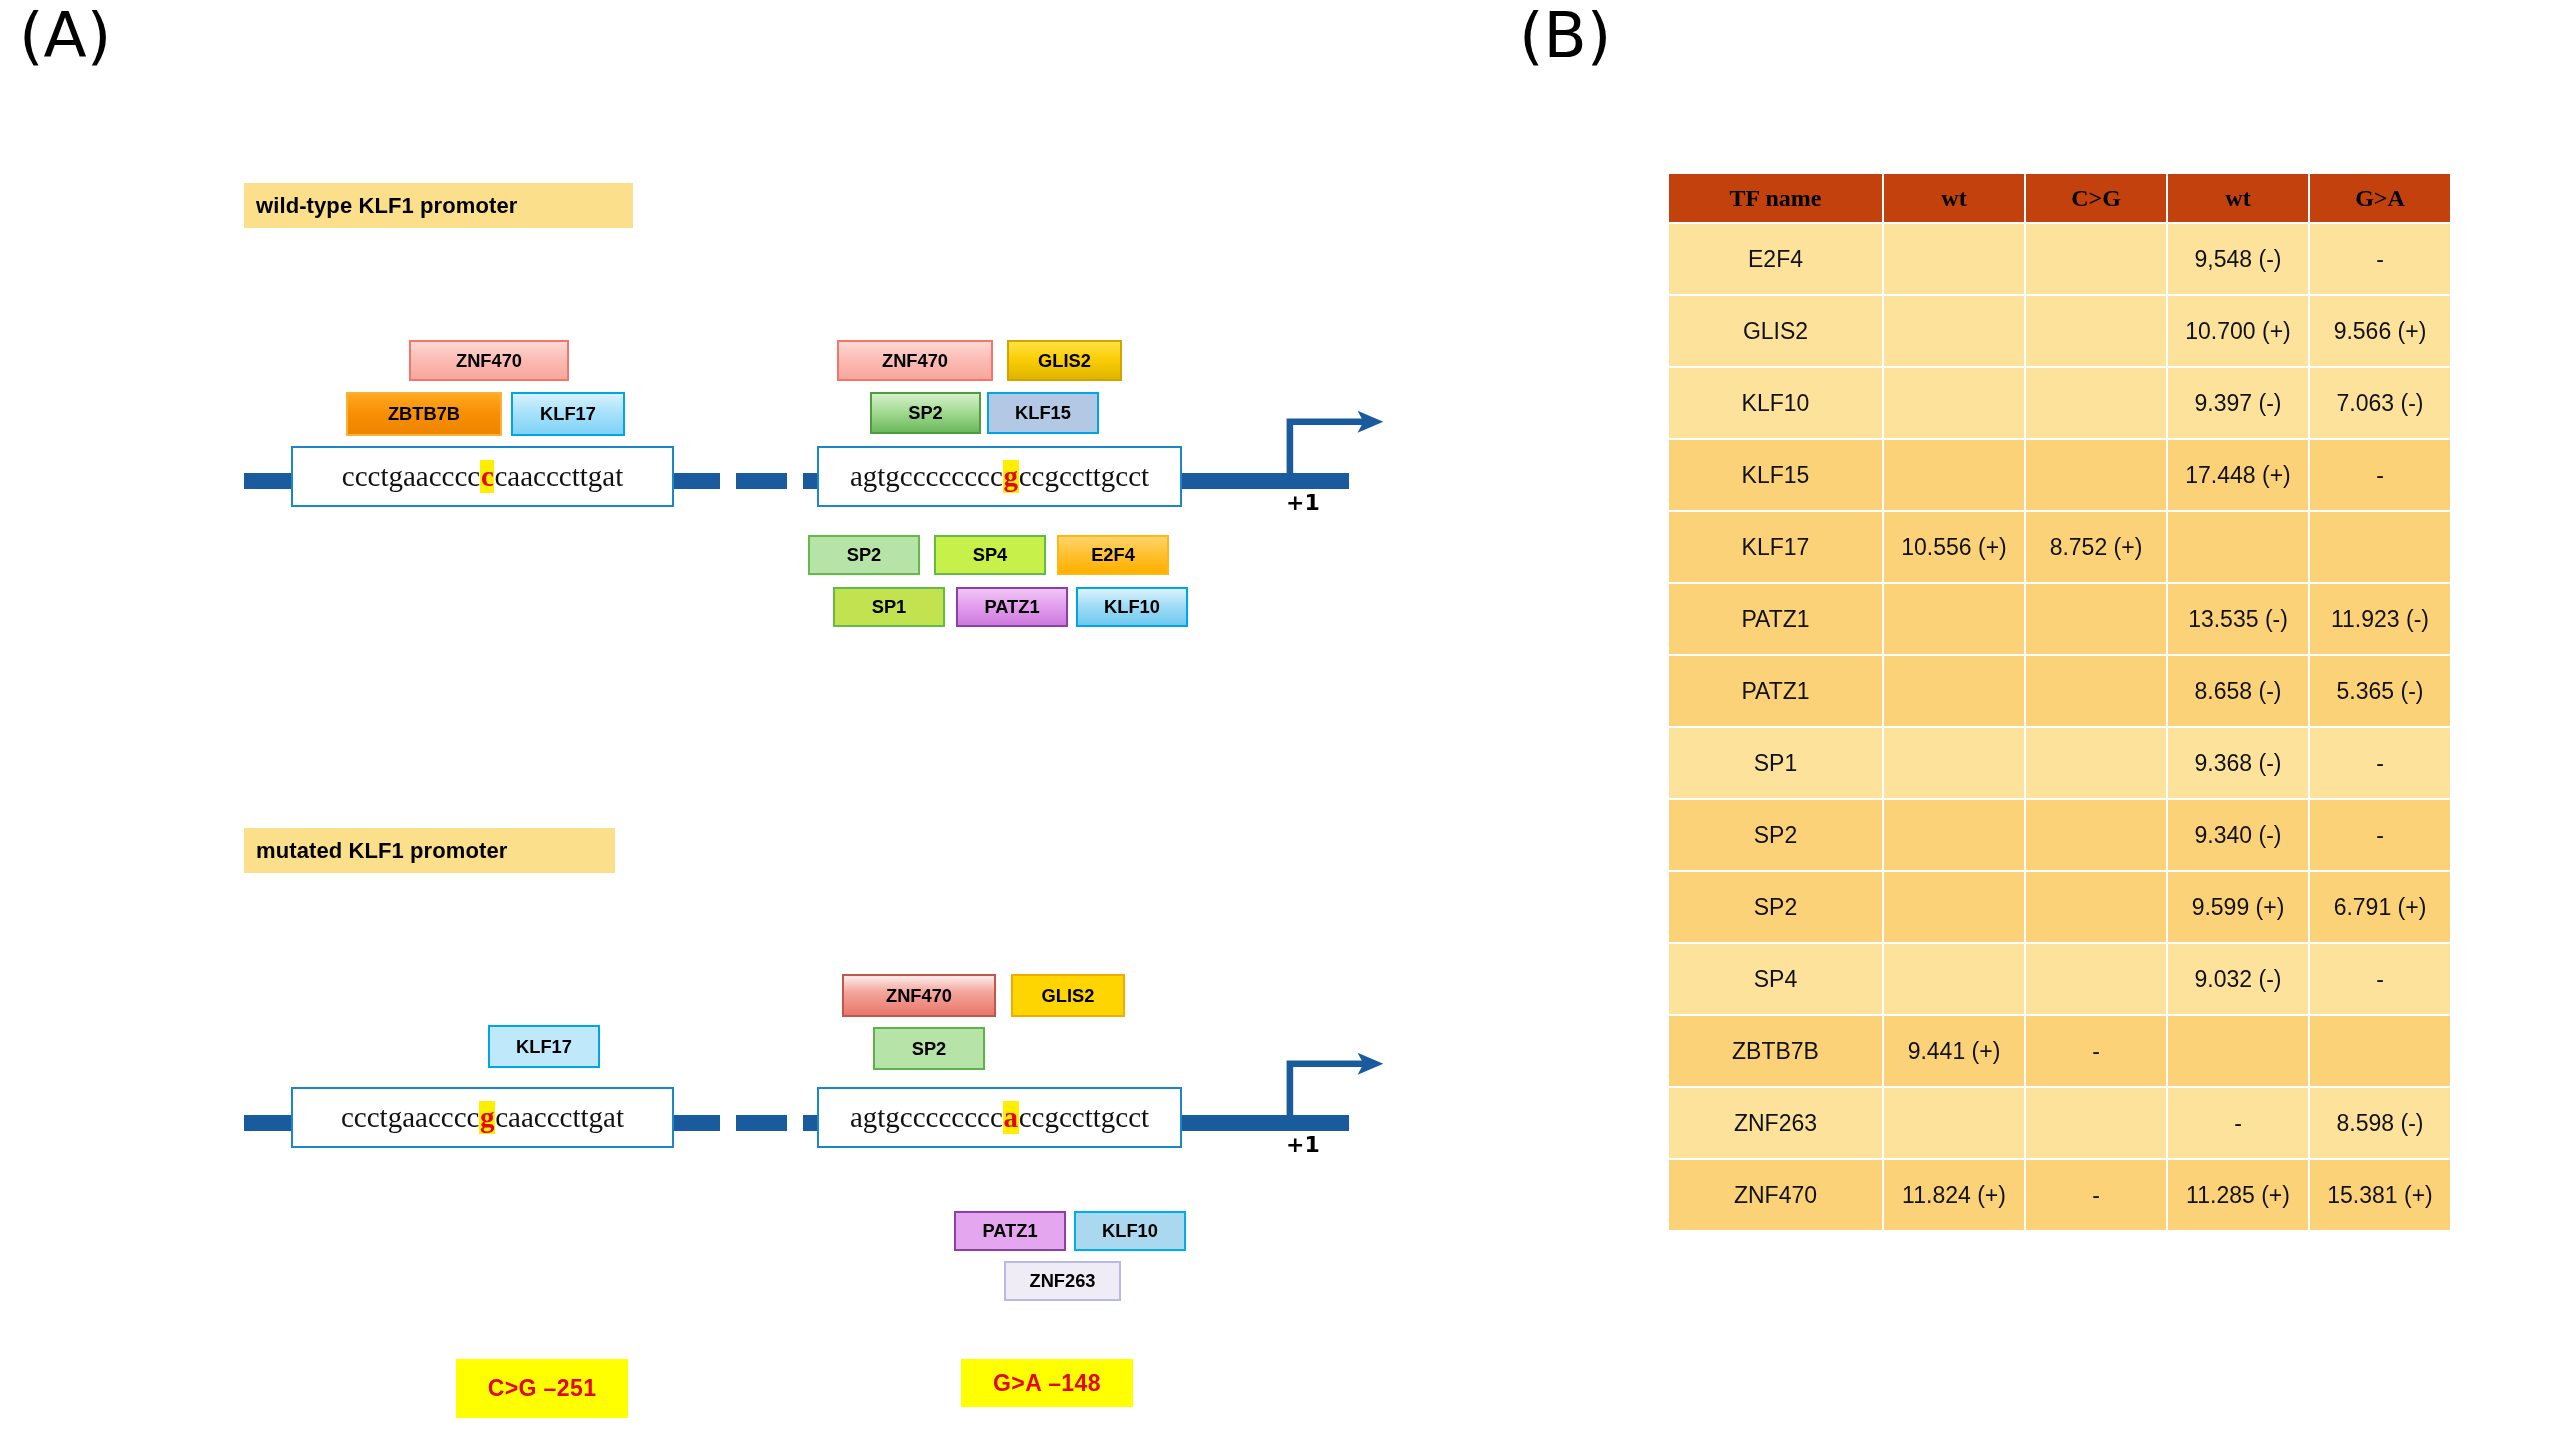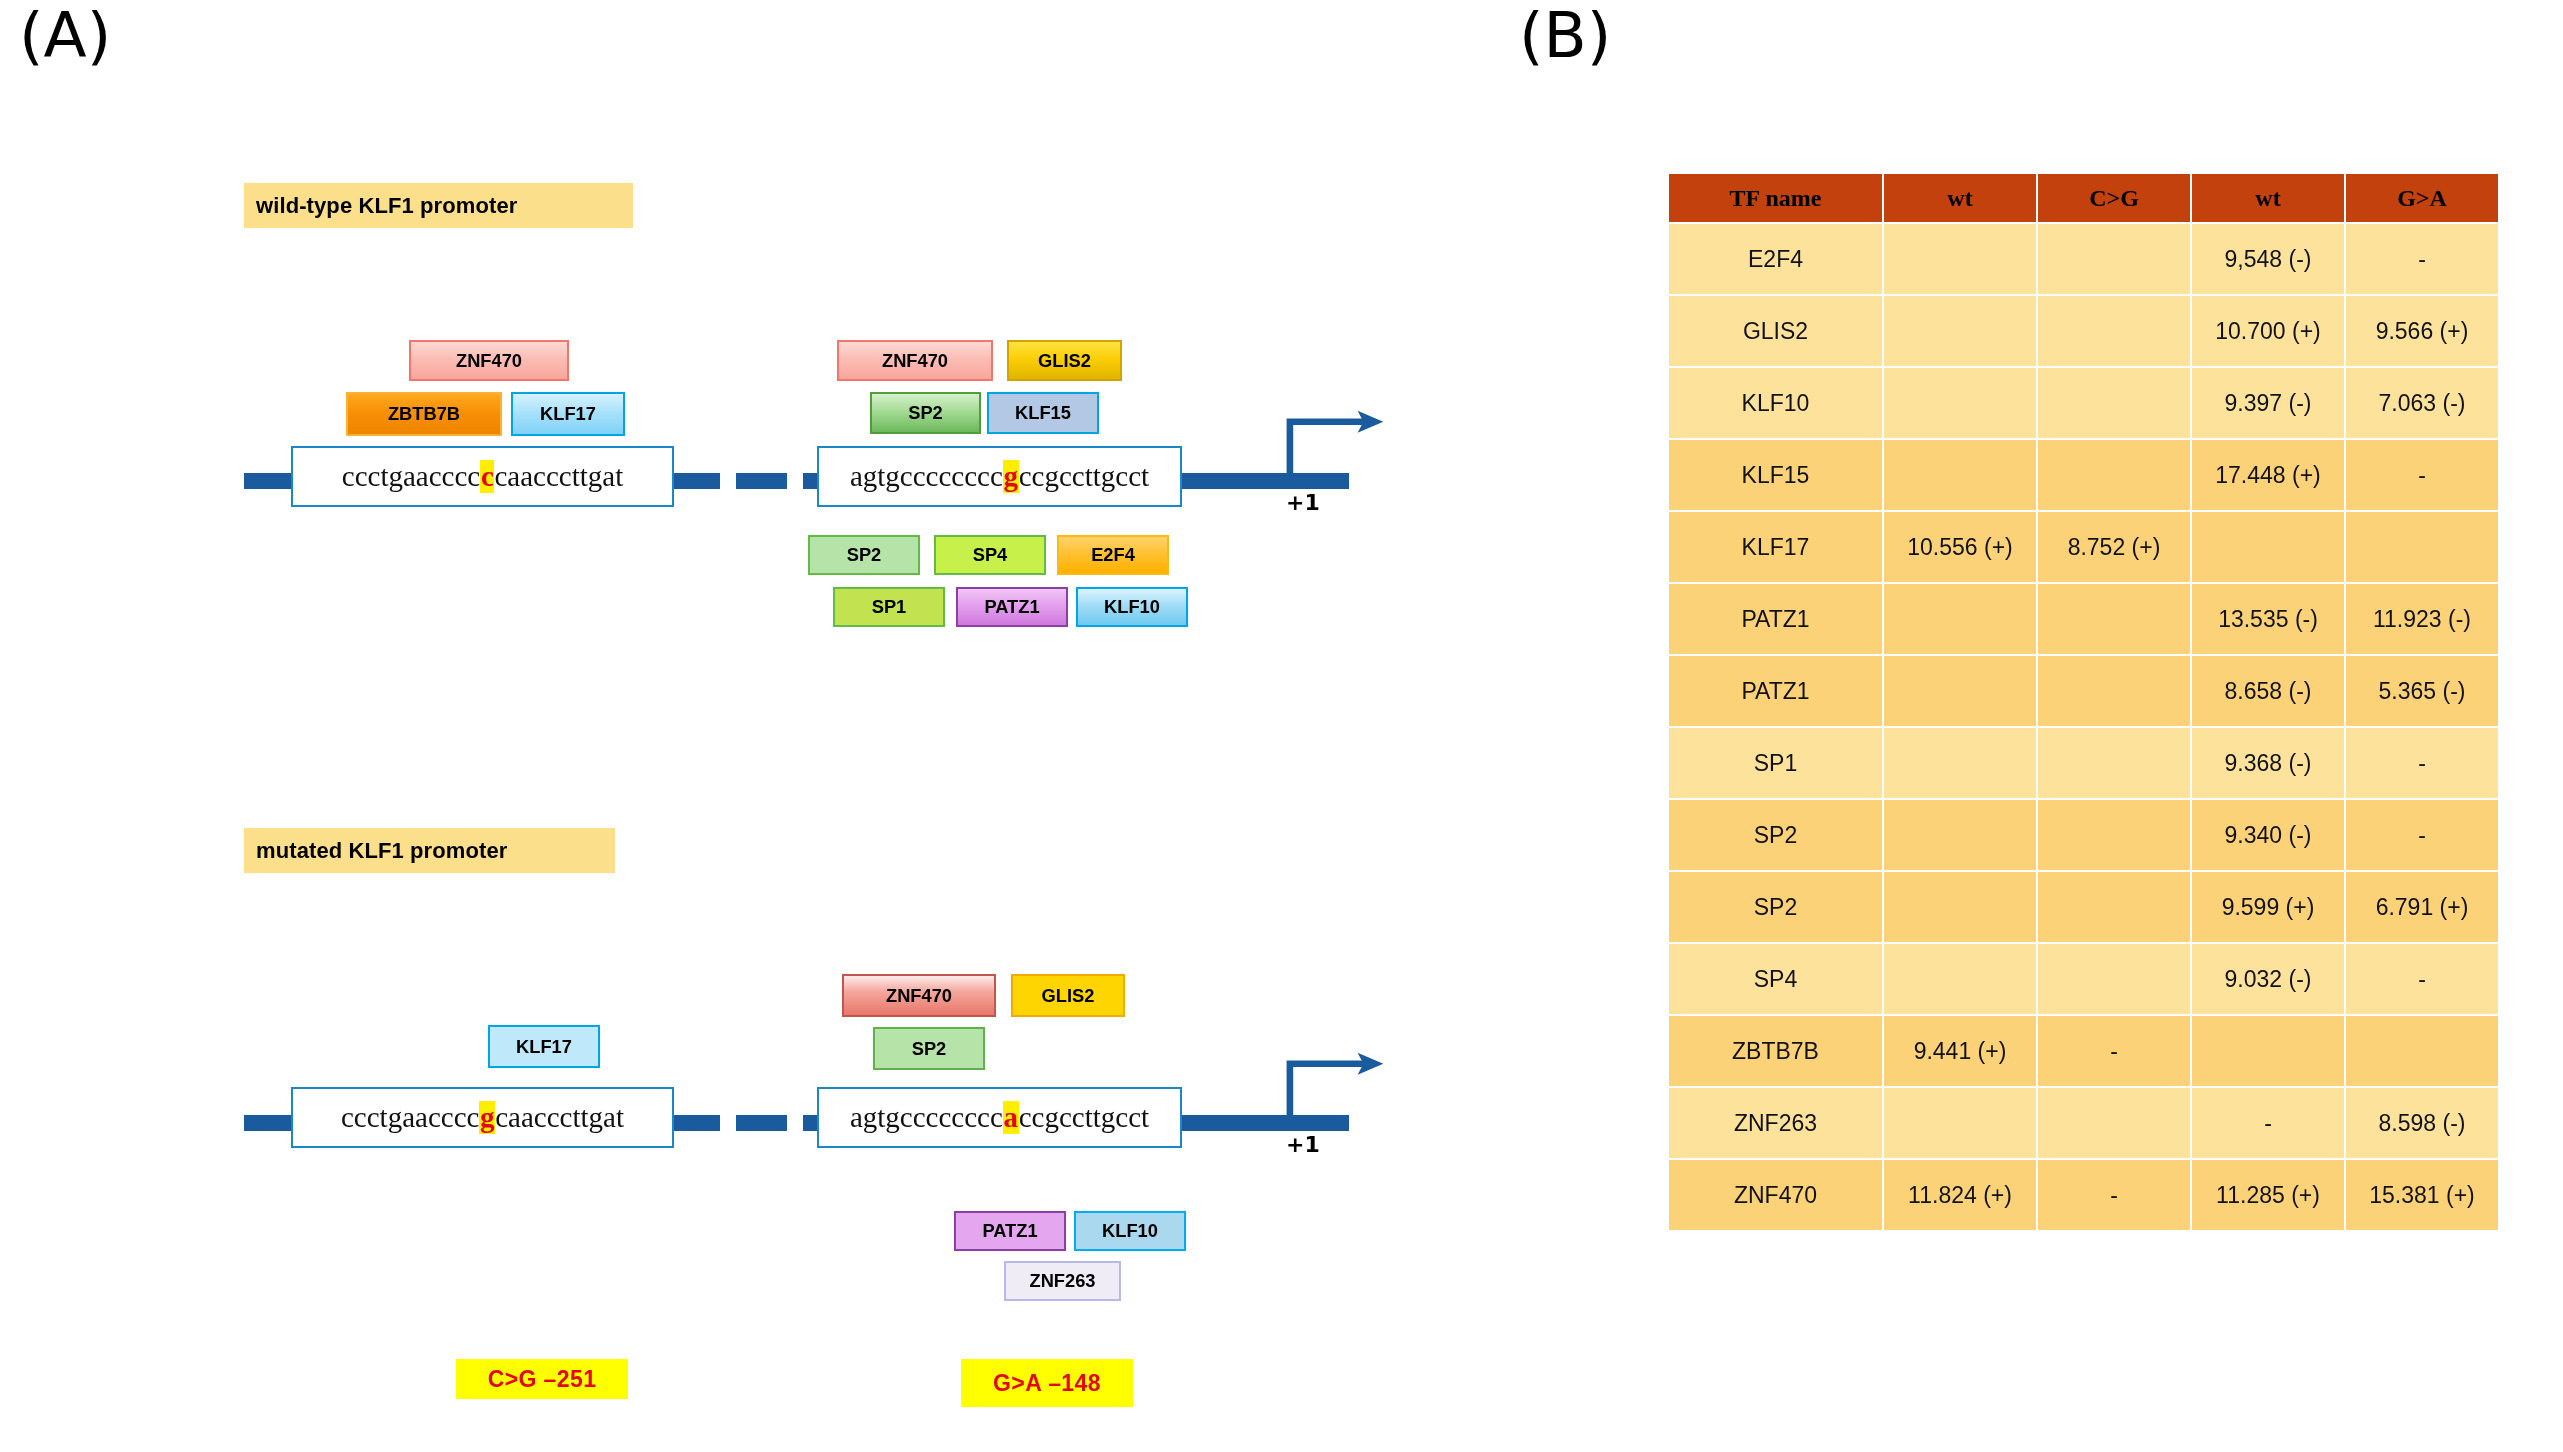--- a/index.html
+++ b/index.html
@@ -124,21 +124,21 @@
     background:#c2410c;color:#000;font-weight:bold;font-size:24px;height:48px;
     font-family:"Liberation Serif", serif;
   }
   .rowA td{background:#fce29a;}
   .rowB td{background:#fbd277;}
   .tbl td.cell{
     font-size:23px;color:#111;height:70px;
     font-family:"Liberation Sans", sans-serif;font-weight:400;
   }
   .c-name{width:213px;}
-  .c-v{width:152px;}
+  .c-v{width:140px;}
 </style>
 </head>
 <body>
 
 <div class="abs panel-letter" style="left:19px;top:4.4px;">(A)</div>
 
 <div class="abs panel-letter" style="left:1519px;top:4.4px;">(B)</div>
 
 <div class="abs promoter-title" style="left:244px;top:183px;width:365px;height:45px;">wild-type KLF1 promoter</div>
 
@@ -211,21 +211,21 @@
 <div class="tf tf-klf17-flat" style="left:488px;top:1025px;width:112px;height:43px;">KLF17</div>
 
 <div class="tf tf-znf470-b" style="left:842px;top:974px;width:154px;height:43px;">ZNF470</div>
 <div class="tf tf-glis2-flat" style="left:1011px;top:974px;width:114px;height:43px;">GLIS2</div>
 <div class="tf tf-sp2-flat" style="left:873px;top:1027px;width:112px;height:43px;">SP2</div>
 
 <div class="tf tf-patz1-flat" style="left:954px;top:1211px;width:112px;height:40px;">PATZ1</div>
 <div class="tf tf-klf10-flat" style="left:1074px;top:1211px;width:112px;height:40px;">KLF10</div>
 <div class="tf tf-znf263" style="left:1004px;top:1261px;width:117px;height:40px;">ZNF263</div>
 
-<div class="mut-tag" style="left:456px;top:1359px;width:172px;height:40px;">C&gt;G  –251</div>
+<div class="mut-tag" style="left:456px;top:1359px;width:172px;height:59px;">C&gt;G  –251</div>
 <div class="mut-tag" style="left:961px;top:1359px;width:172px;height:48px;">G&gt;A  –148</div>
 
 <table class="tbl" style="left:1667px;top:172px;">
   <thead>
     <tr>
       <th class="th-sub c-name">TF name</th>
       <th class="th-sub c-v">wt</th>
       <th class="th-sub c-v">C&gt;G</th>
       <th class="th-sub c-v">wt</th>
       <th class="th-sub c-v">G&gt;A</th>

